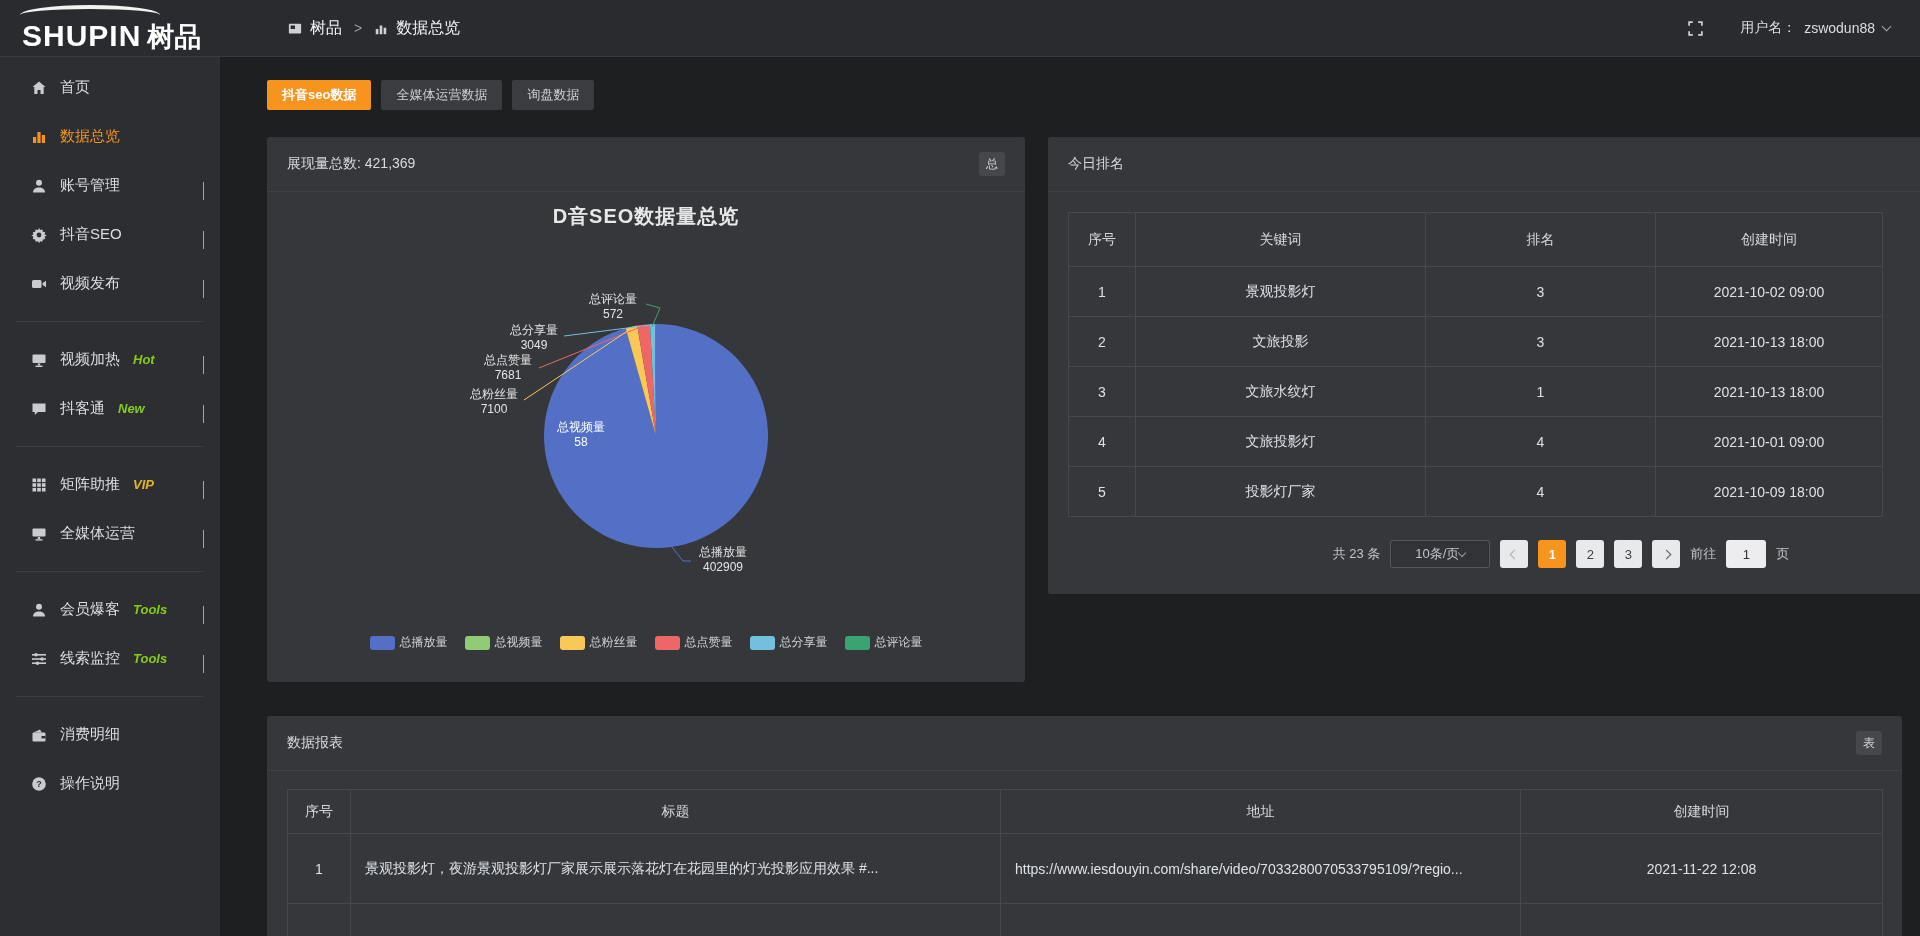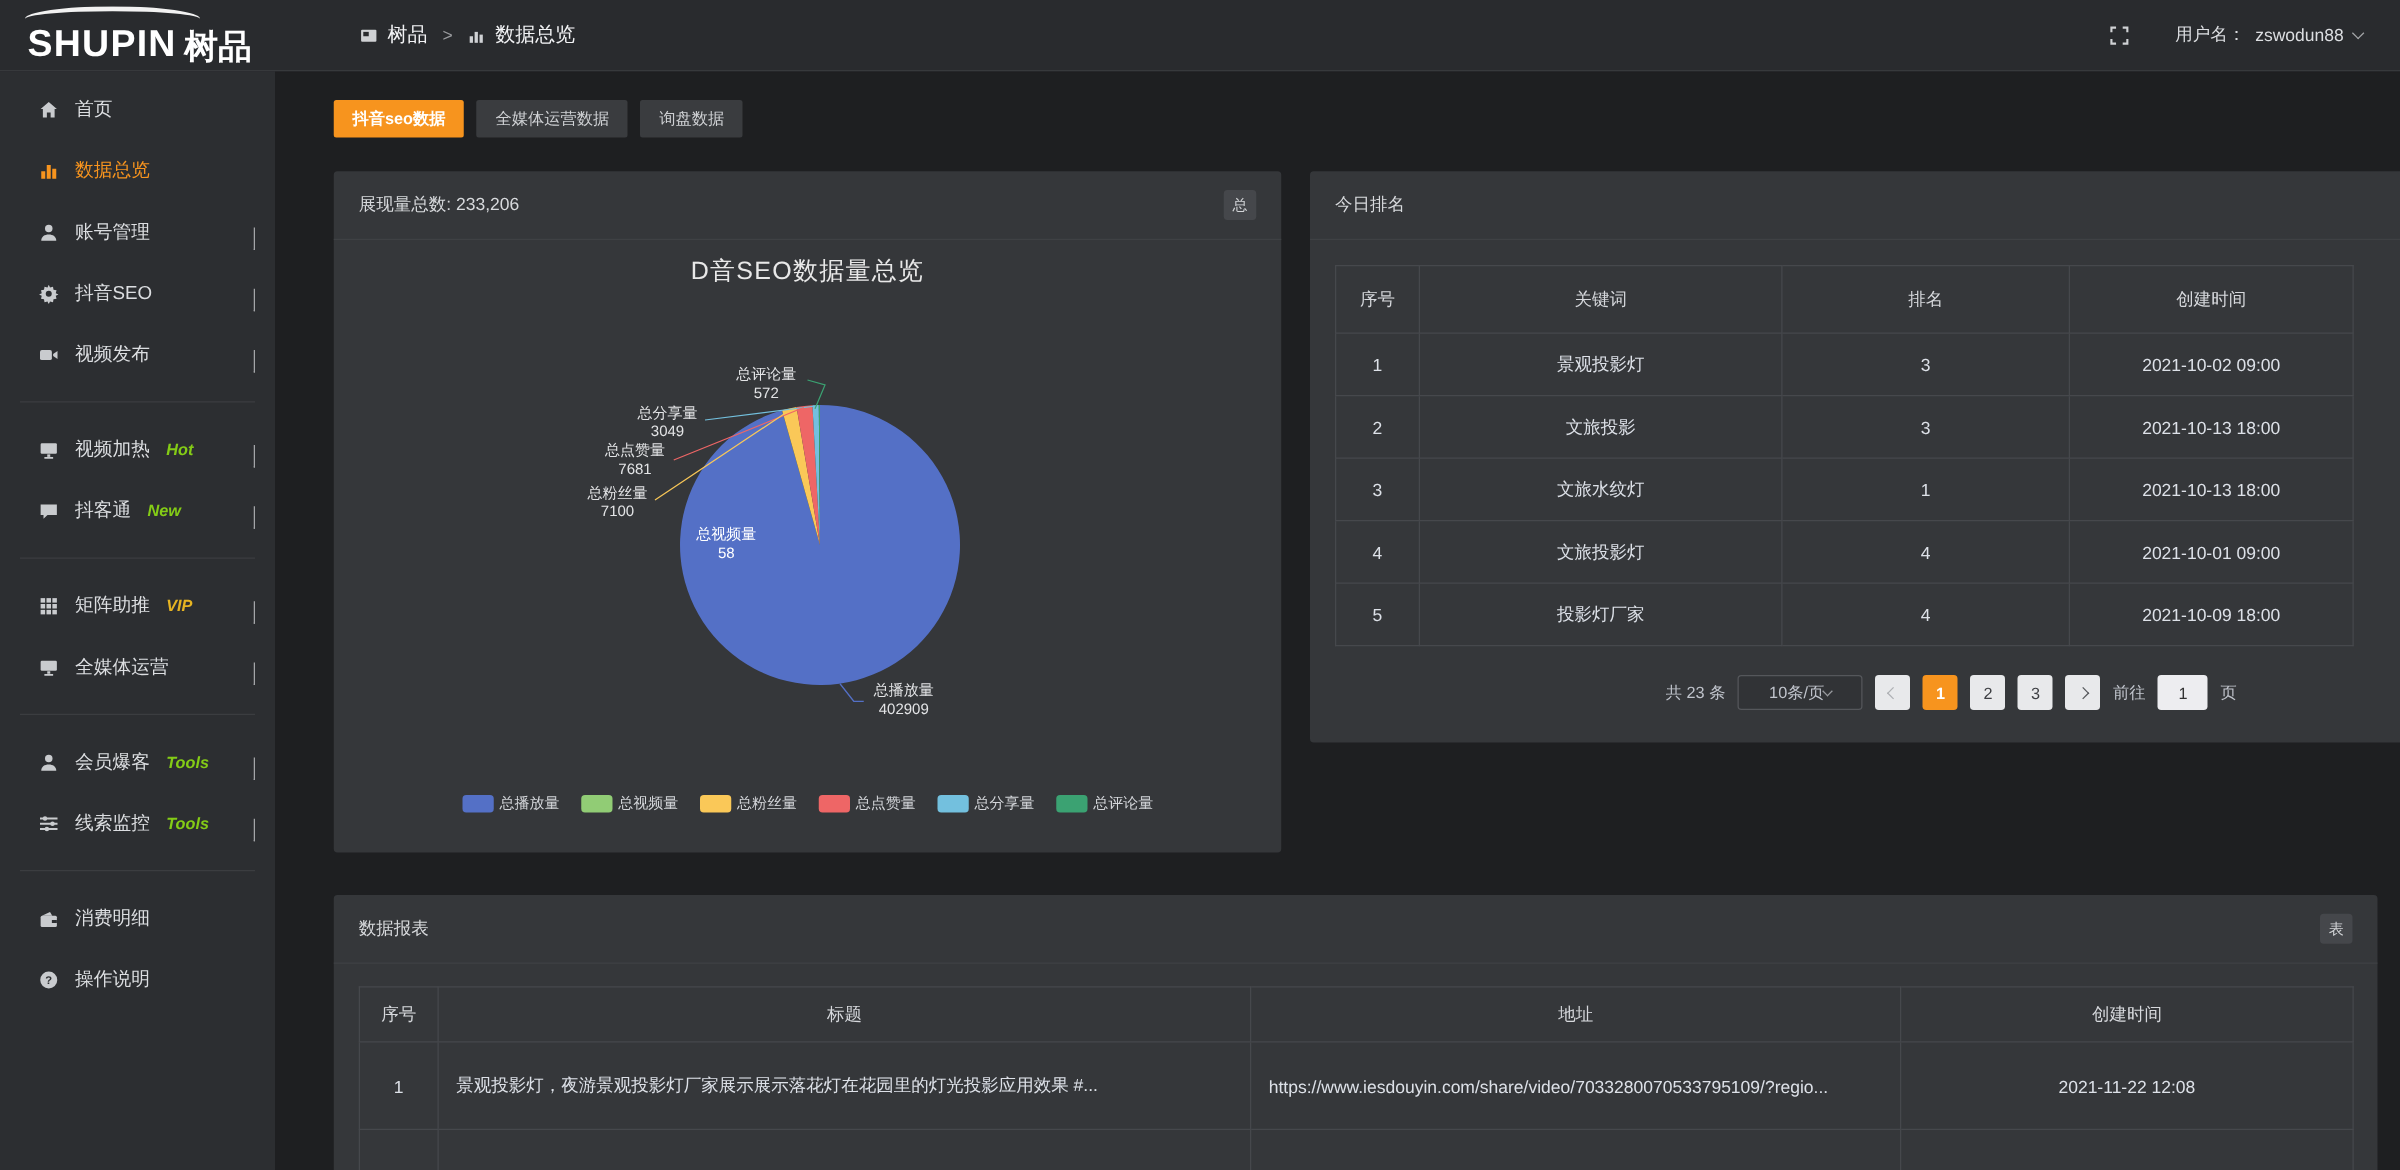--- a/index.html
+++ b/index.html
@@ -40,21 +40,21 @@
   .p-head{height:55px;padding:0 20px;display:flex;align-items:center;justify-content:space-between;
     border-bottom:1px solid #3f4144;color:#d8dadd;font-size:14px}
   .corner-btn{width:26px;height:24px;background:#45474b;border-radius:3px;color:#d3d5d8;font-size:12px;
     display:flex;align-items:center;justify-content:center;cursor:pointer}
   #panel-overview{left:47px;top:79px;width:758px;height:545px}
   #panel-ranking{left:828px;top:79px;width:986px;height:457px}
   #panel-report{left:47px;top:658px;width:1635px;height:320px}
   
   .chart-wrap{position:absolute;left:0;top:0;width:758px;height:545px;pointer-events:none}
   .chart-title{position:absolute;left:0;top:66px;width:100%;text-align:center;color:#e8e8e8;
-    font-size:20px;font-weight:400;letter-spacing:1px}
+    font-size:20px;font-weight:700;letter-spacing:1px}
   .pie-svg{position:absolute;left:0;top:0;z-index:1}
   .plabel{position:absolute;z-index:2;font-size:12px;color:#e3e4e6;text-align:center;line-height:15px}
   #lbl-comment{left:310px;top:155px;width:72px}
   #lbl-share{left:236px;top:186px;width:62px}
   #lbl-like{left:210px;top:216px;width:62px}
   #lbl-fans{left:196px;top:250px;width:62px}
   #lbl-videos{left:282px;top:283px;width:64px;color:#fff}
   #lbl-plays{left:420px;top:408px;width:72px}
   .legend{position:absolute;left:0;top:497px;width:100%;display:flex;justify-content:center;gap:17px;z-index:2}
   .legend-item{display:flex;align-items:center;gap:5px;cursor:pointer;pointer-events:auto}
@@ -285,21 +285,21 @@
 <div class="main">
 
   <div class="tabs">
     <div class="tab active">抖音seo数据</div>
     <div class="tab">全媒体运营数据</div>
     <div class="tab">询盘数据</div>
   </div>
 
   <div class="panel" id="panel-overview">
     <div class="p-head">
-      <span><span>展现量总数:</span> <span>233,206</span></span>
+      <span><span>展现量总数:</span> <span>421,369</span></span>
       <span class="corner-btn">总</span>
     </div>
     <div class="chart-wrap">
       <div class="chart-title">D音SEO数据量总览</div>
       <svg class="pie-svg" width="758" height="545" viewBox="0 0 758 545">
         <g id="pie-slices">
             <path d="M389,299 L389.00,187.00 A112,112 0 1 1 358.56,191.22 Z" fill="#5470c6"></path>
             <path d="M389,299 L358.56,191.22 A112,112 0 0 1 358.65,191.19 Z" fill="#91cc75"></path>
             <path d="M389,299 L358.65,191.19 A112,112 0 0 1 370.21,188.59 Z" fill="#fac858"></path>
             <path d="M389,299 L370.21,188.59 A112,112 0 0 1 382.96,187.16 Z" fill="#ee6666"></path>

